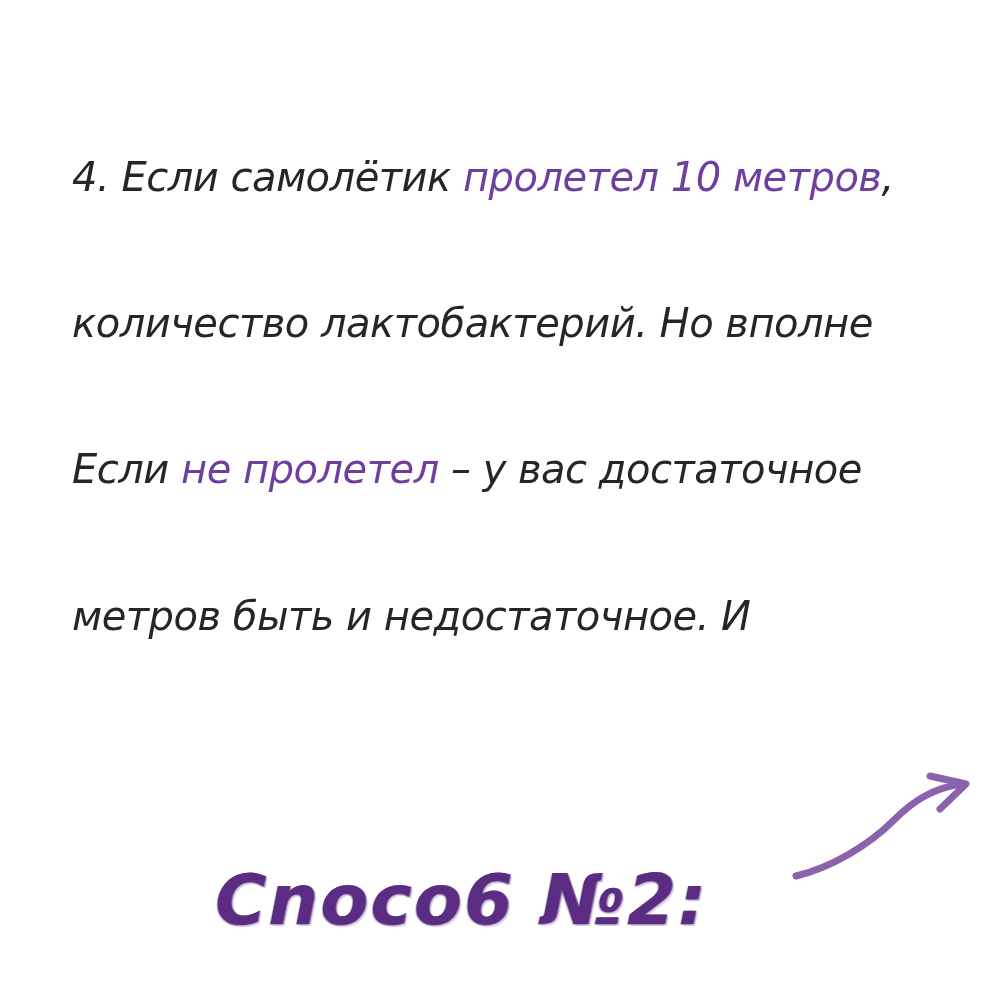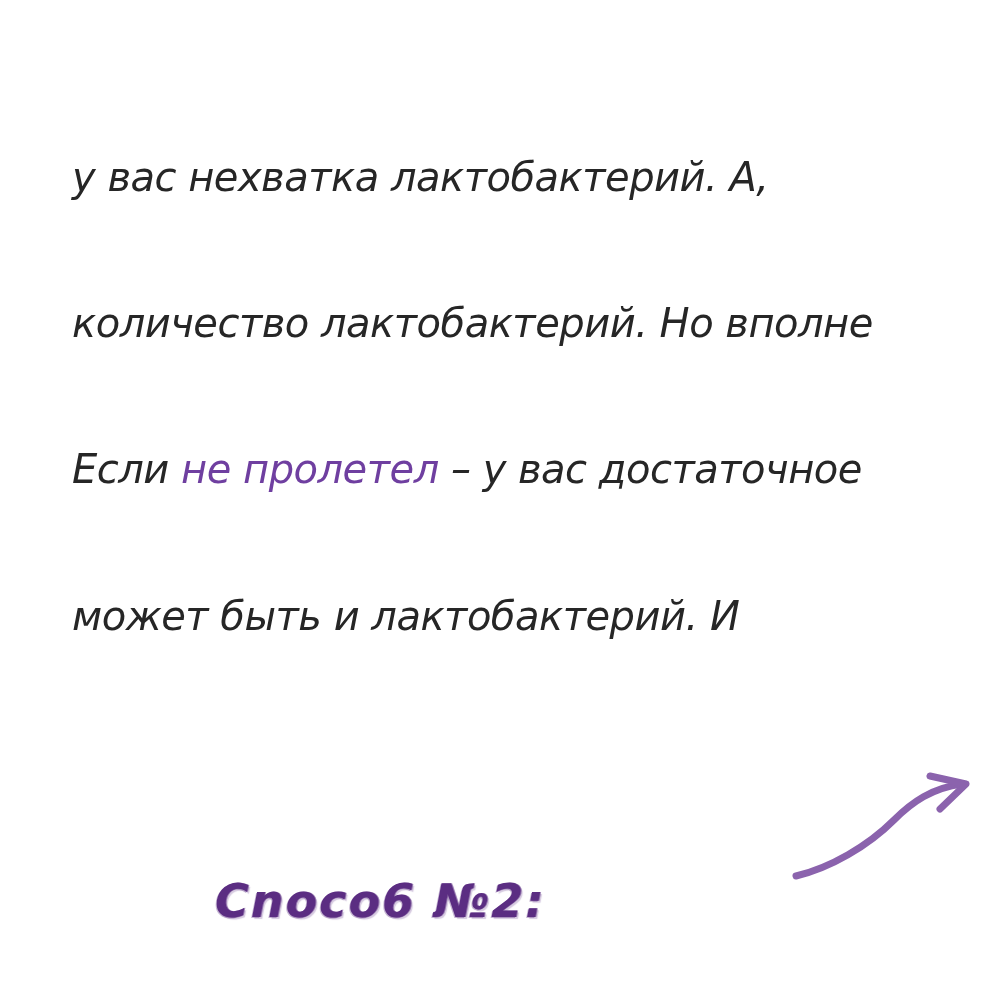--- a/index.html
+++ b/index.html
@@ -53,25 +53,25 @@
     position: absolute;
     left: 0;
     right: 0;
     bottom: 58px;
     height: 150px;
   }
 
   .headline {
     position: absolute;
     left: 215px;
-    bottom: 14px;
+    bottom: 1px;
     font-family: "DejaVu Sans", sans-serif;
     font-style: italic;
     font-weight: bold;
-    font-size: 46px;
+    font-size: 70px;
     letter-spacing: 2px;
     color: #5b2d82;
     text-shadow:
        1px 0 0 rgba(91,45,130,0.55),
       -1px 1px 0 rgba(91,45,130,0.35),
        2px 2px 1px rgba(91,45,130,0.25);
   }
 
   .arrow {
     position: absolute;
@@ -81,24 +81,24 @@
     height: 110px;
   }
 </style>
 </head>
 <body>
 
 <div class="page">
 
   <div class="block">
     <p class="para-main">
-      <span class="line">у вас нехватка лактобактерий. А,</span>
+      <span class="line"><span>4. Если самолётик </span><span class="accent">пролетел 10 метров</span><span>,</span></span>
       <span class="line">количество лактобактерий. Но вполне</span>
       <span class="line"><span>Если </span><span class="accent">не пролетел</span><span> – у вас достаточное</span></span>
-      <span class="line">может быть и лактобактерий. И</span>
+      <span class="line">метров быть и недостаточное. И</span>
       
     </p>
 
   </div>
 
   <div class="headline-row">
     <div class="headline">Cnoco6 №2:</div>
 
     <svg class="arrow" viewBox="0 0 190 110" aria-hidden="true">
       <path d="M6 104 C 40 96, 78 74, 104 48 C 122 30, 142 16, 172 12" fill="none" stroke="#8b63ad" stroke-width="7" stroke-linecap="round"></path>

